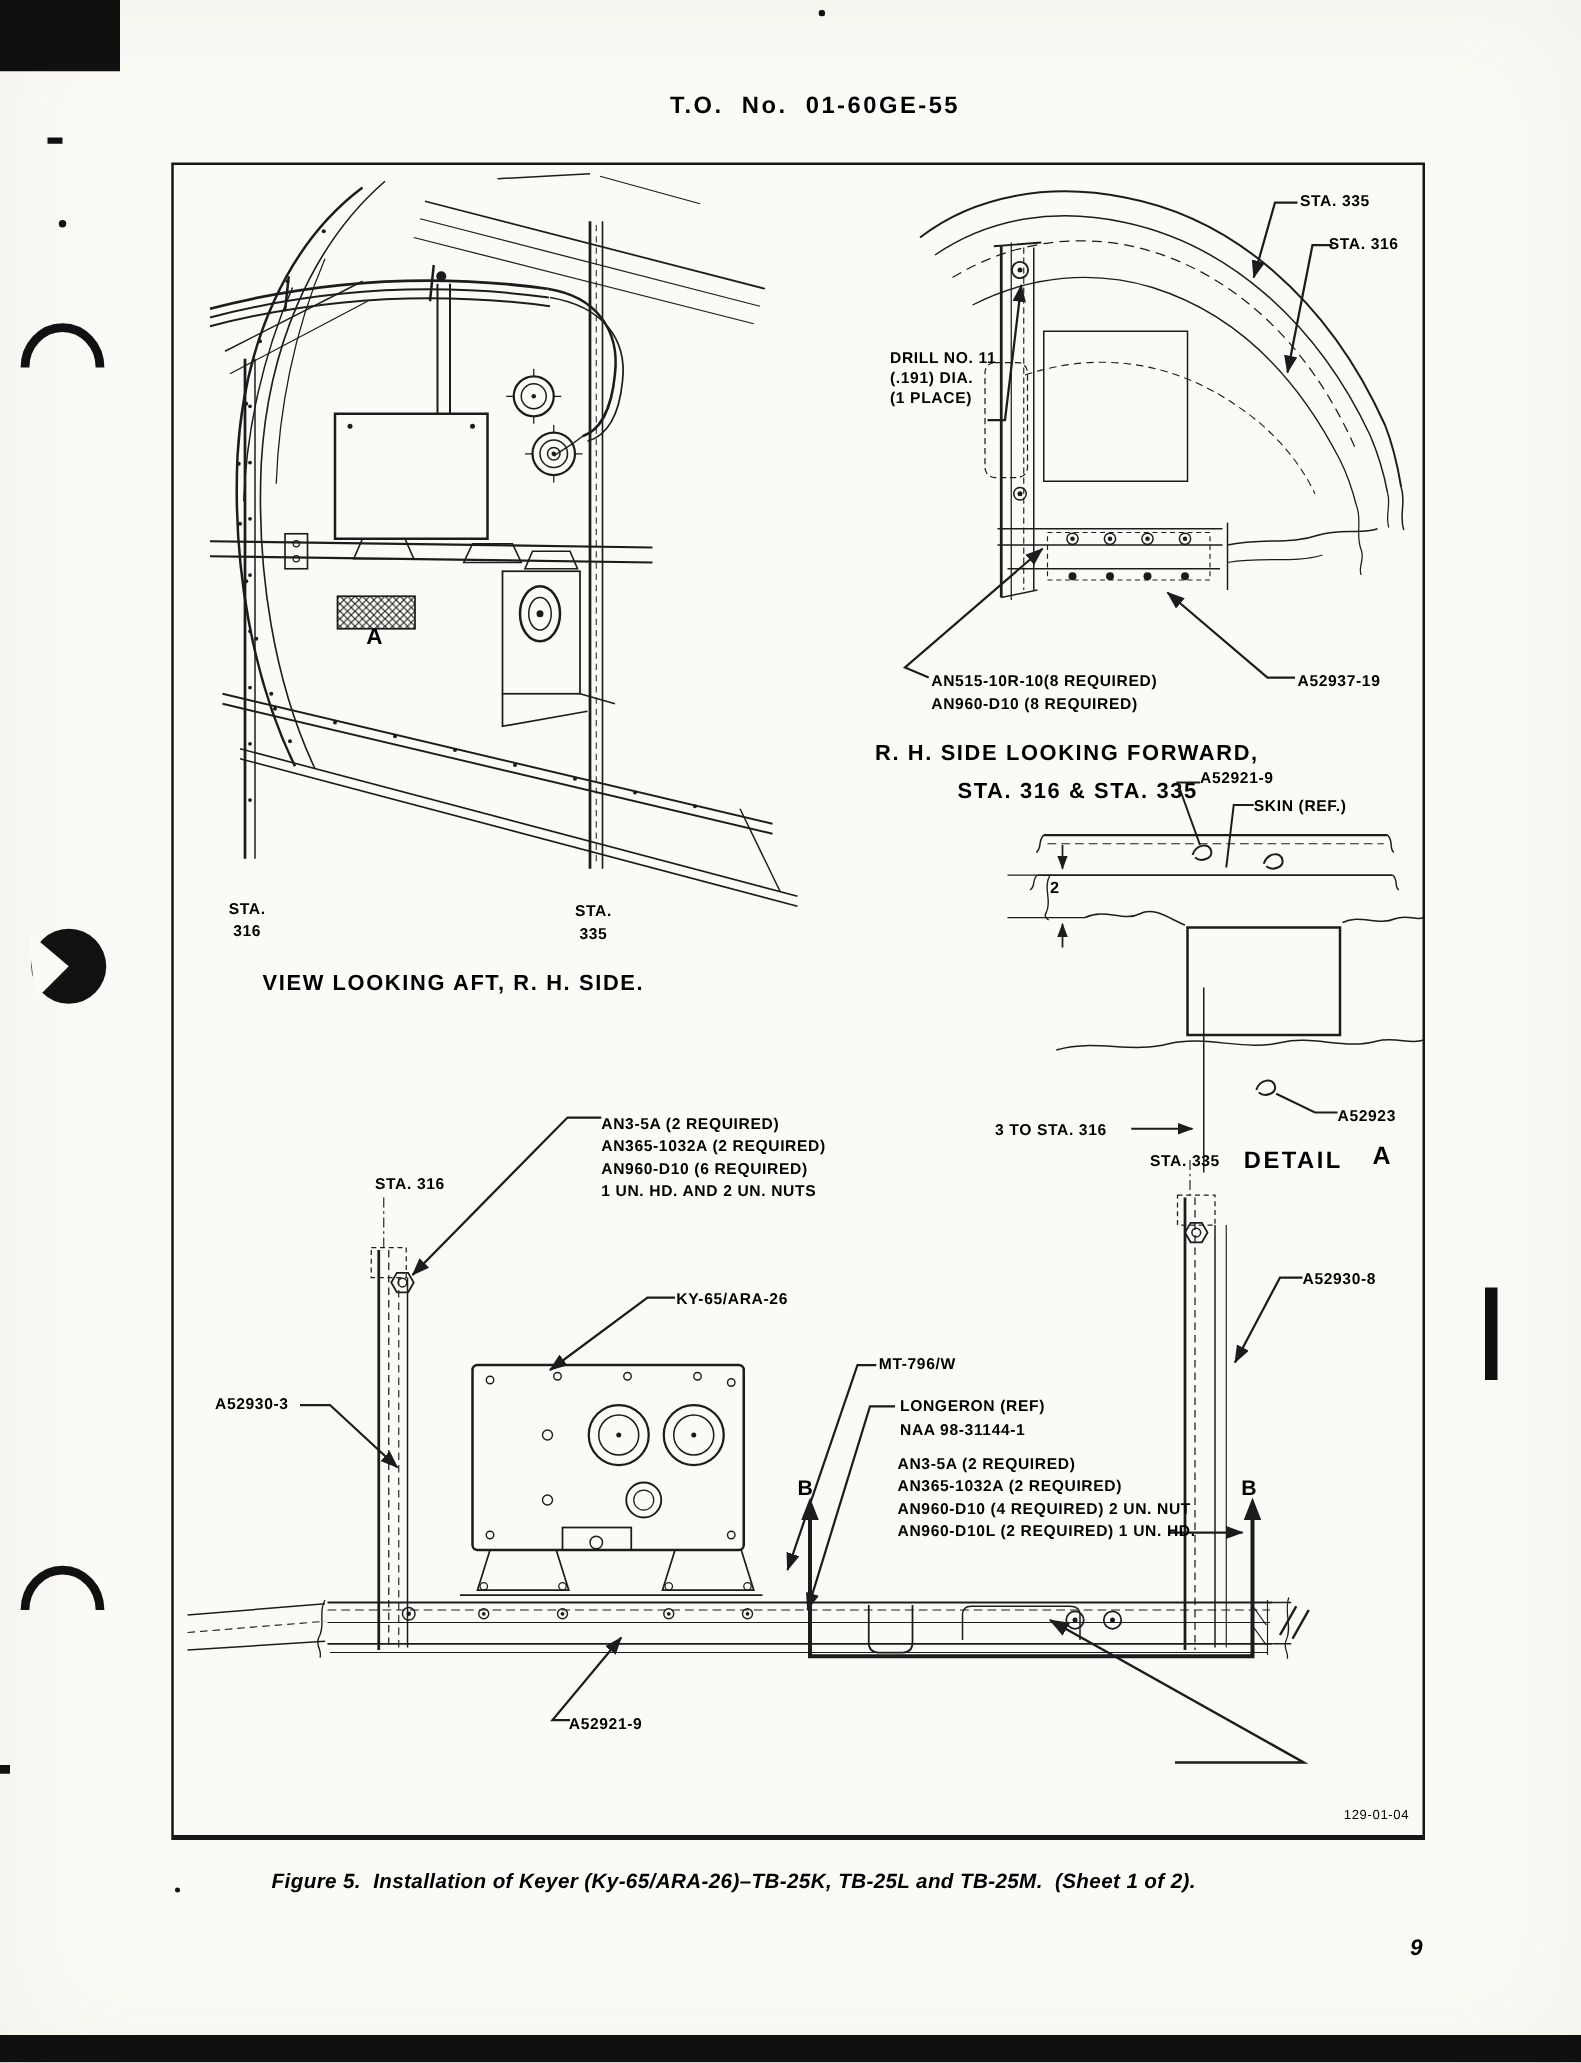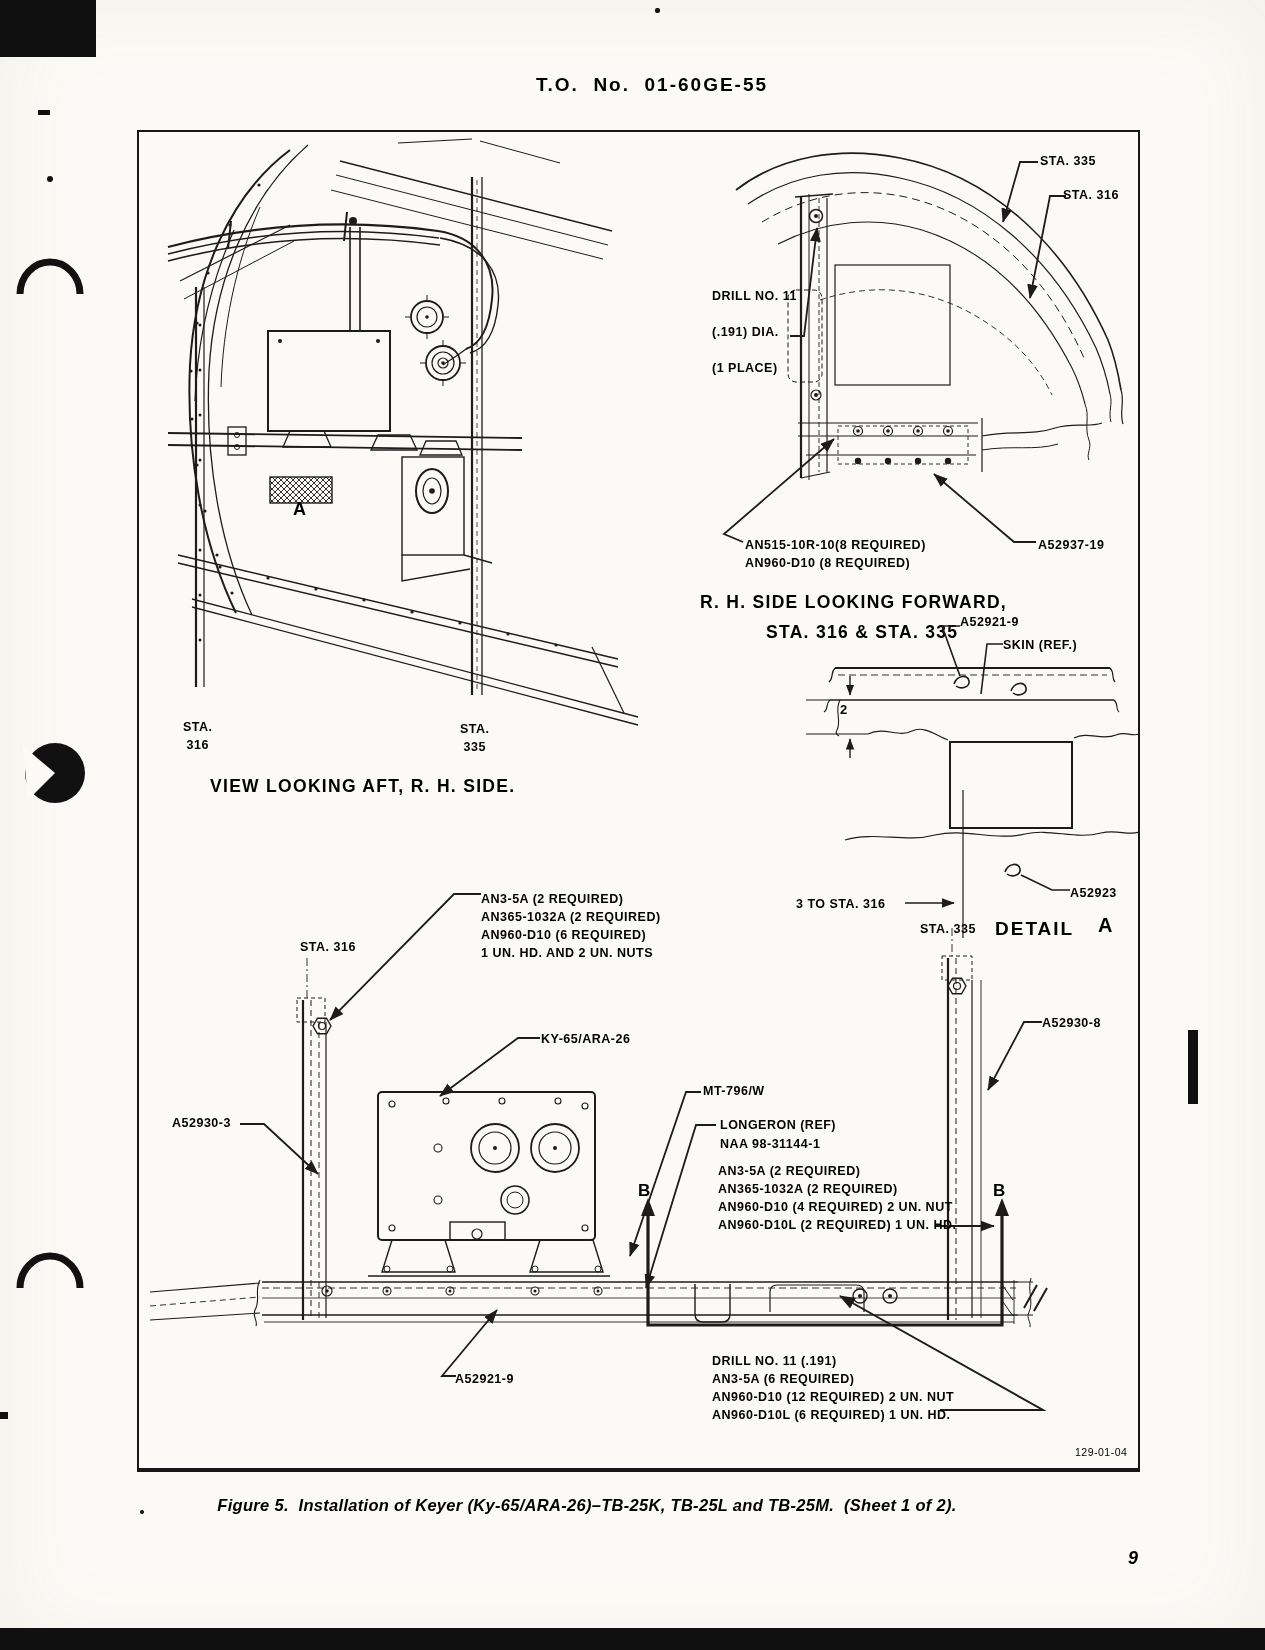--- a/index.html
+++ b/index.html
@@ -2,21 +2,21 @@
 <html><head>
 <meta charset="utf-8">
 <style>
   html,body{margin:0;padding:0;background:#e8e6e0;}
   #page{position:relative;width:1265px;height:1650px;background:#fbfaf6;overflow:hidden;
         font-family:"Liberation Sans","DejaVu Sans",sans-serif;color:#000000;
         box-shadow:inset 0 0 90px rgba(120,110,90,.08);}
   .abs{position:absolute;}
   .lbl{position:absolute;font-size:12.5px;font-weight:700;letter-spacing:.5px;white-space:pre-line;line-height:18px;}
   .ttl{position:absolute;font-size:17.5px;font-weight:700;letter-spacing:1.3px;white-space:pre;}
-  .drill{line-height:36px;}
+  .drill{line-height:16px;}
   .hdr{position:absolute;font-size:19px;font-weight:700;letter-spacing:2px;white-space:pre;}
   .cap{position:absolute;font-size:16.5px;font-weight:700;font-style:italic;letter-spacing:.3px;text-align:center;white-space:pre;}
   .pgnum{position:absolute;font-size:18px;font-weight:700;font-style:italic;}
   .detA{font-size:19px;}
   .bigA{font-size:20px;}
   .secB{font-size:17px;}
   .dim{font-size:13px;}
   .figcode{position:absolute;font-size:10.5px;font-weight:400;letter-spacing:.5px;}
   #figbox{position:absolute;left:137px;top:130px;width:999px;height:1336px;
           border:2.5px solid #171717;border-bottom-width:4px;}
@@ -361,22 +361,18 @@
 NAA 98-31144-1</div>
   <div class="lbl" style="left:718px;top:1162px;">AN3-5A (2 REQUIRED)
 AN365-1032A (2 REQUIRED)
 AN960-D10 (4 REQUIRED) 2 UN. NUT
 AN960-D10L (2 REQUIRED) 1 UN. HD.</div>
   <div class="lbl" style="left:1042px;top:1014px;">A52930-8</div>
   <div class="lbl" style="left:172px;top:1114px;">A52930-3</div>
   <div class="lbl secB" style="left:638px;top:1182px;">B</div>
   <div class="lbl secB" style="left:993px;top:1182px;">B</div>
   <div class="lbl" style="left:455px;top:1370px;">A52921-9</div>
-  <div class="lbl" style="left:712px;top:1352px;">DRILL NO. 11 (.191)
-AN3-5A (6 REQUIRED)
-AN960-D10 (12 REQUIRED) 2 UN. NUT
-AN960-D10L (6 REQUIRED) 1 UN. HD.</div>
   <div class="figcode" style="left:1075px;top:1446px;">129-01-04</div>
 
   <div class="cap" style="left:0;top:1496px;width:1174px;">Figure 5.  Installation of Keyer (Ky-65/ARA-26)–TB-25K, TB-25L and TB-25M.  (Sheet 1 of 2).</div>
   <div class="pgnum" style="left:1128px;top:1548px;">9</div>
 
 </div>
 
 </body></html>

